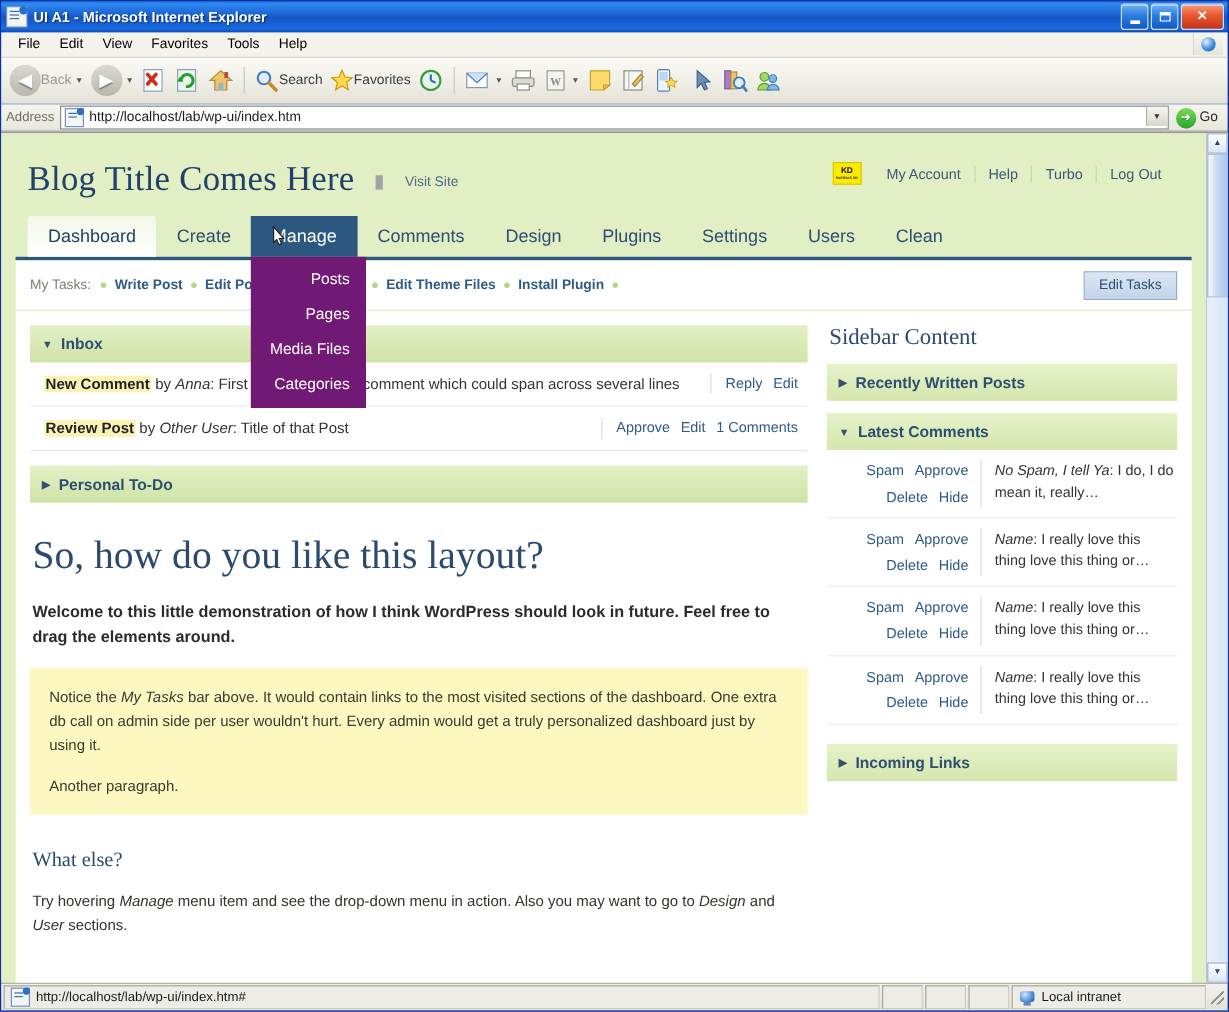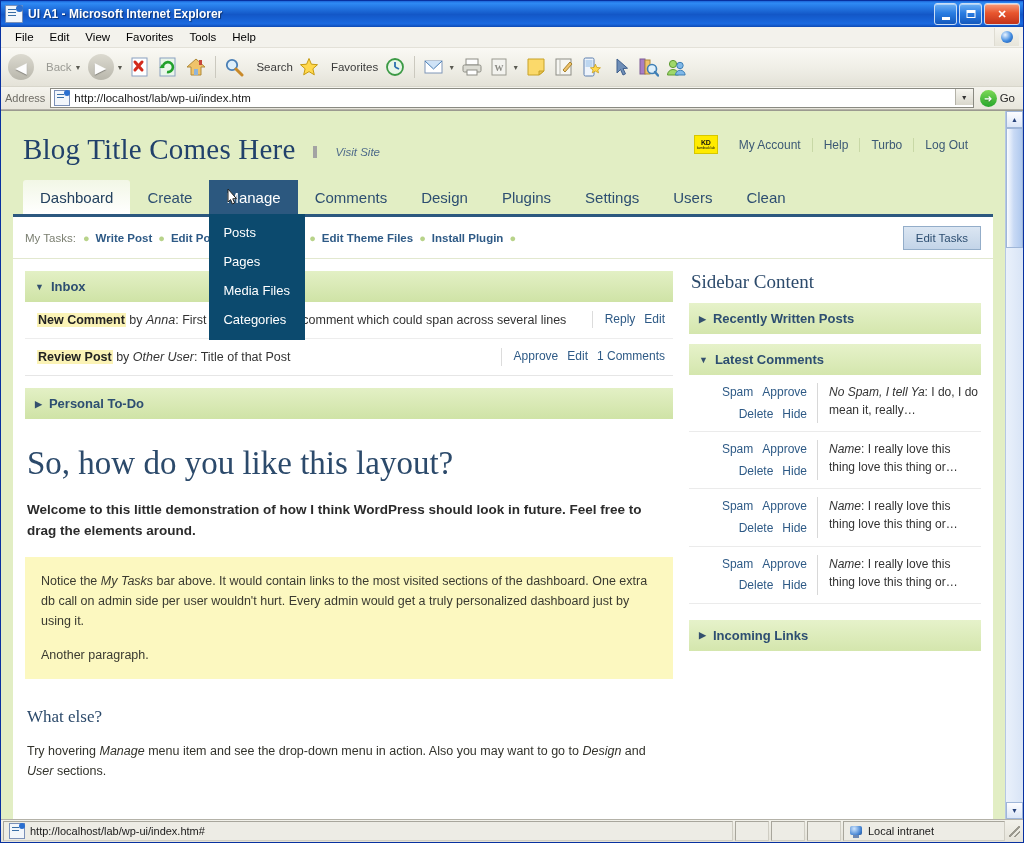--- a/index.html
+++ b/index.html
@@ -70,21 +70,21 @@
     background:radial-gradient(circle at 35% 32%,#eaf4ff 0%,#3f8ae0 55%,#1d4f9e 100%);
     border-radius:50%;
   }
 
   .toolbar{
     flex:0 0 38px;display:flex;align-items:center;
     background:linear-gradient(to bottom,#faf9f4 0%,#efeee6 55%,#e4e2d8 100%);
     border-bottom:1px solid #d8d6cb;padding:0 4px;gap:0px;
   }
   .tb-item{display:flex;align-items:center;height:32px;padding:0 3px;position:relative;}
-  .tb-label{font-size:11.5px;color:#3b3b3b;margin-left:12px;}
+  .tb-label{font-size:11.5px;color:#3b3b3b;margin-left:0;}
   .tb-label.dim{color:#9a9a94;}
   .tb-sep{width:1px;height:22px;background:#cbc9bf;margin:0 5px;}
   .tb-caret{font-size:7px;color:#5a5a52;margin-left:3px;}
   .circ{width:26px;height:26px;border-radius:50%;display:flex;align-items:center;justify-content:center;}
   .circ.back{background:linear-gradient(to bottom,#dcdad0,#b9b7ac);}
   .circ.fwd{background:linear-gradient(to bottom,#dcdad0,#b9b7ac);}
   .arrw{font-size:15px;color:#fdfdfd;text-shadow:0 1px 1px rgba(0,0,0,.35);line-height:1;}
 
   .addressbar{
     flex:0 0 22px;display:flex;align-items:center;
@@ -138,21 +138,21 @@
 
   
   .wp-shell{padding:10px 12px 0 12px;height:100%;box-sizing:border-box;}
   .wp-header{display:flex;align-items:flex-end;padding:14px 12px 0 10px;position:relative;}
   .blog-title{
     font-family:"Liberation Serif", serif;font-size:29px;color:#21416b;
     letter-spacing:.2px;line-height:1;
   }
   .visit-site{
     font-size:11.5px;color:#4f6b8a;margin-left:18px;padding-left:18px;
-    border-left:4px solid #a3a3a3;position:relative;top:-6px;font-style:italic;
+    border-left:6px solid #a3a3a3;position:relative;top:-6px;
   }
   .acct{position:absolute;right:14px;top:14px;display:flex;align-items:center;gap:0;}
   .kd-badge{
     width:22px;height:17px;background:#ffeb00;border:1px solid #d6c700;
     display:flex;flex-direction:column;align-items:center;justify-content:center;
     margin-right:10px;line-height:1;
   }
   .kd-badge .kd1{font-size:7px;font-weight:bold;color:#111;letter-spacing:-.3px;}
   .kd-badge .kd2{font-size:3.5px;color:#111;letter-spacing:-.2px;margin-top:1px;}
   .acct a{font-size:12px;color:#3c5975;padding:0 11px;border-left:1px solid #c8d8a6;white-space:nowrap;}
@@ -166,22 +166,23 @@
   .tab.active{
     background:linear-gradient(to bottom,#f2f7e6,#ffffff);
     border-radius:3px 3px 0 0;color:#23415f;
   }
   .tab.hovered{background:#2c587f;color:#fff;}
   .menu-cursor{
     position:absolute;left:16px;top:8px;width:14px;height:20px;pointer-events:none;
   }
 
   .dropdown{
-    position:absolute;top:100%;left:0;width:96px;background:#0c4a6e;z-index:40;
+    position:absolute;top:100%;left:0;width:96px;background:#701a75;z-index:40;
     padding:4px 0 6px 0;
+    text-align:right;
   }
   .dropdown .dd-item{font-size:13px;color:#fff;padding:7px 14px;white-space:nowrap;}
 
   .tasks-row{display:flex;align-items:center;padding:9px 12px 8px 12px;
     border-bottom:1px solid #e2e8cf;position:relative;background:#fff;}
   .tasks-lab{font-size:11.5px;color:#7b7f71;margin-right:6px;}
   .task-link{font-size:11.5px;color:#2e5a86;font-weight:bold;padding:0 5px;}
   .task-dot{color:#b8d38a;font-size:11px;padding:0 1px;}
   .edit-tasks{
     margin-left:auto;font-size:11.5px;color:#2d4e71;padding:5px 12px;

